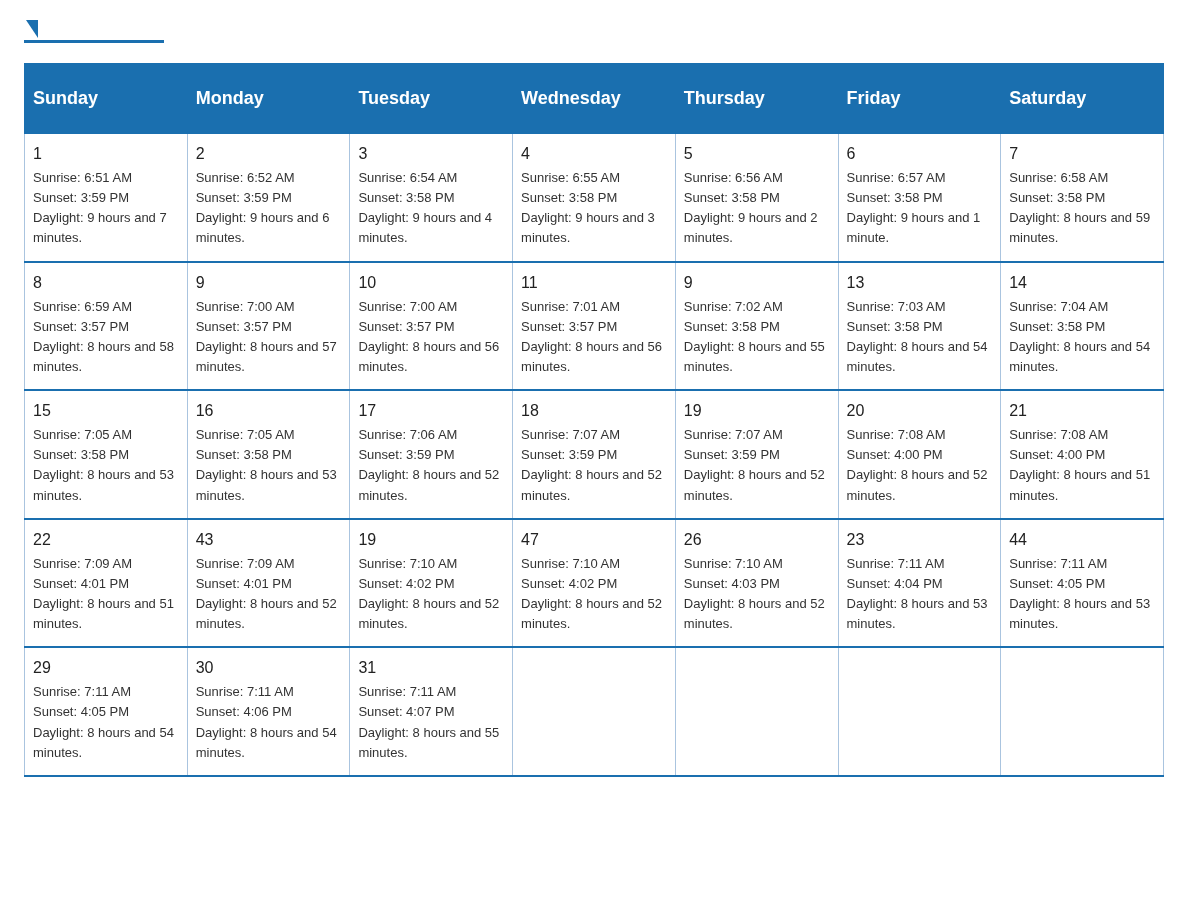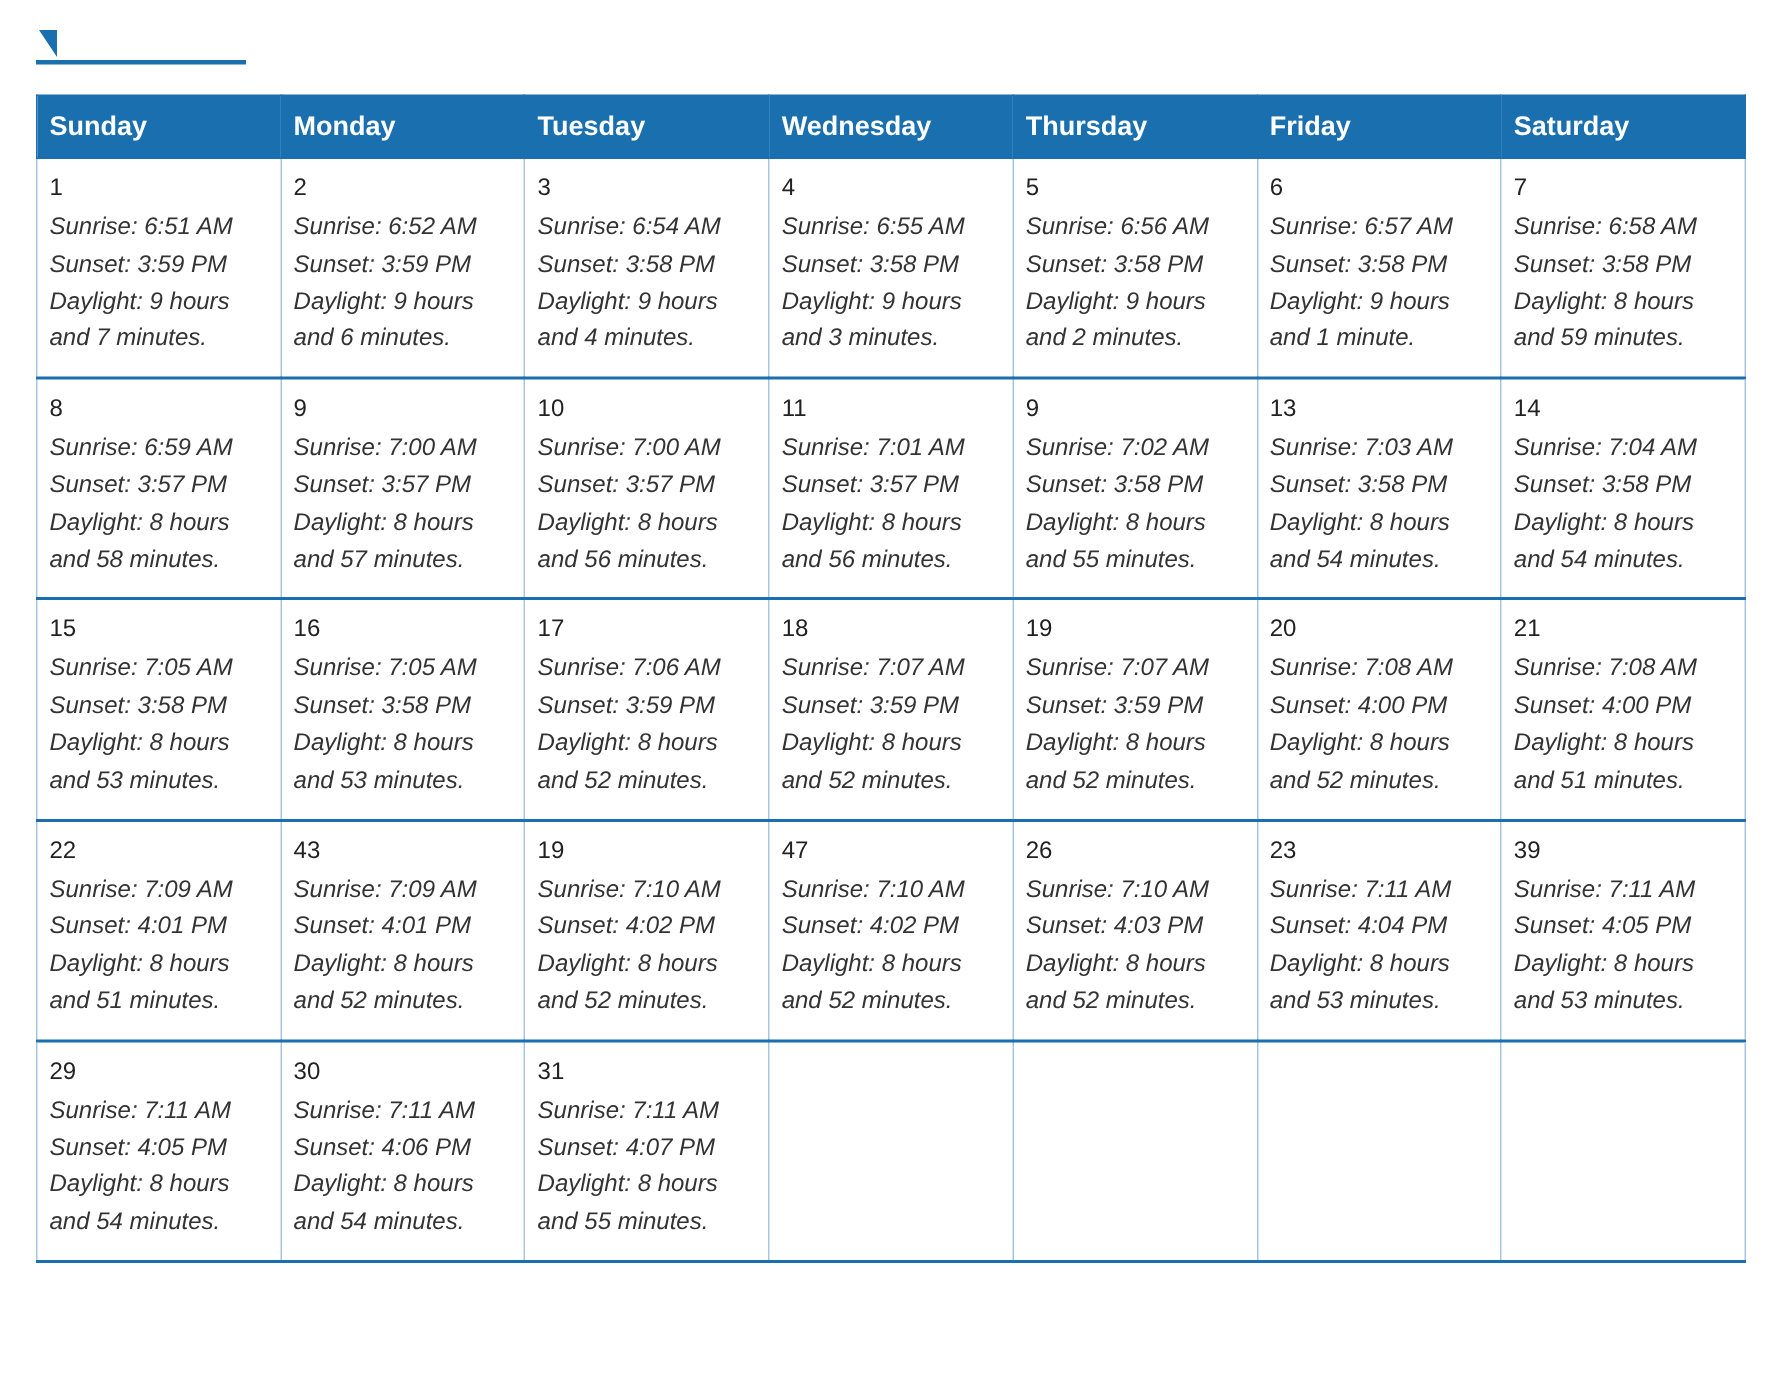--- a/index.html
+++ b/index.html
@@ -62,45 +62,44 @@
     .calendar {
       width: 100%;
       border-collapse: collapse;
       border: 1px solid #1a6faf;
     }
     .calendar thead th {
       background: #1a6faf;
       color: #fff;
       font-size: 18px;
       font-weight: bold;
-      padding: 10px 8px;
+      padding: 24px 8px;
       text-align: left;
       border: 1px solid #1a6faf;
     }
     .calendar tbody td {
       vertical-align: top;
       padding: 8px 8px 12px 8px;
       border: 1px solid #aac4df;
       font-size: 13px;
       color: #222;
       width: 14.285%;
       line-height: 1.5;
     }
     .day-number {
       font-size: 16px;
       font-weight: normal;
       color: #222;
       display: block;
       margin-bottom: 2px;
     }
     .day-info {
-      font-size: 16px;
+      font-size: 13px;
       color: #333;
       line-height: 1.55;
-      font-style: italic;
     }
     .calendar tbody tr {
       border-bottom: 2px solid #1a6faf;
     }
     .empty-cell {
       background: #fff;
     }
   </style>
 </head>
 <body>
@@ -187,21 +186,21 @@
         <td><span class="day-number">43</span>
           <span class="day-info">Sunrise: 7:09 AM<br>Sunset: 4:01 PM<br>Daylight: 8 hours and 52 minutes.</span></td>
         <td><span class="day-number">19</span>
           <span class="day-info">Sunrise: 7:10 AM<br>Sunset: 4:02 PM<br>Daylight: 8 hours and 52 minutes.</span></td>
         <td><span class="day-number">47</span>
           <span class="day-info">Sunrise: 7:10 AM<br>Sunset: 4:02 PM<br>Daylight: 8 hours and 52 minutes.</span></td>
         <td><span class="day-number">26</span>
           <span class="day-info">Sunrise: 7:10 AM<br>Sunset: 4:03 PM<br>Daylight: 8 hours and 52 minutes.</span></td>
         <td><span class="day-number">23</span>
           <span class="day-info">Sunrise: 7:11 AM<br>Sunset: 4:04 PM<br>Daylight: 8 hours and 53 minutes.</span></td>
-        <td><span class="day-number">39</span>
+        <td><span class="day-number">44</span>
           <span class="day-info">Sunrise: 7:11 AM<br>Sunset: 4:05 PM<br>Daylight: 8 hours and 53 minutes.</span></td>
       </tr>
       <tr>
         <td><span class="day-number">29</span>
           <span class="day-info">Sunrise: 7:11 AM<br>Sunset: 4:05 PM<br>Daylight: 8 hours and 54 minutes.</span></td>
         <td><span class="day-number">30</span>
           <span class="day-info">Sunrise: 7:11 AM<br>Sunset: 4:06 PM<br>Daylight: 8 hours and 54 minutes.</span></td>
         <td><span class="day-number">31</span>
           <span class="day-info">Sunrise: 7:11 AM<br>Sunset: 4:07 PM<br>Daylight: 8 hours and 55 minutes.</span></td>
         <td class="empty-cell"></td>

